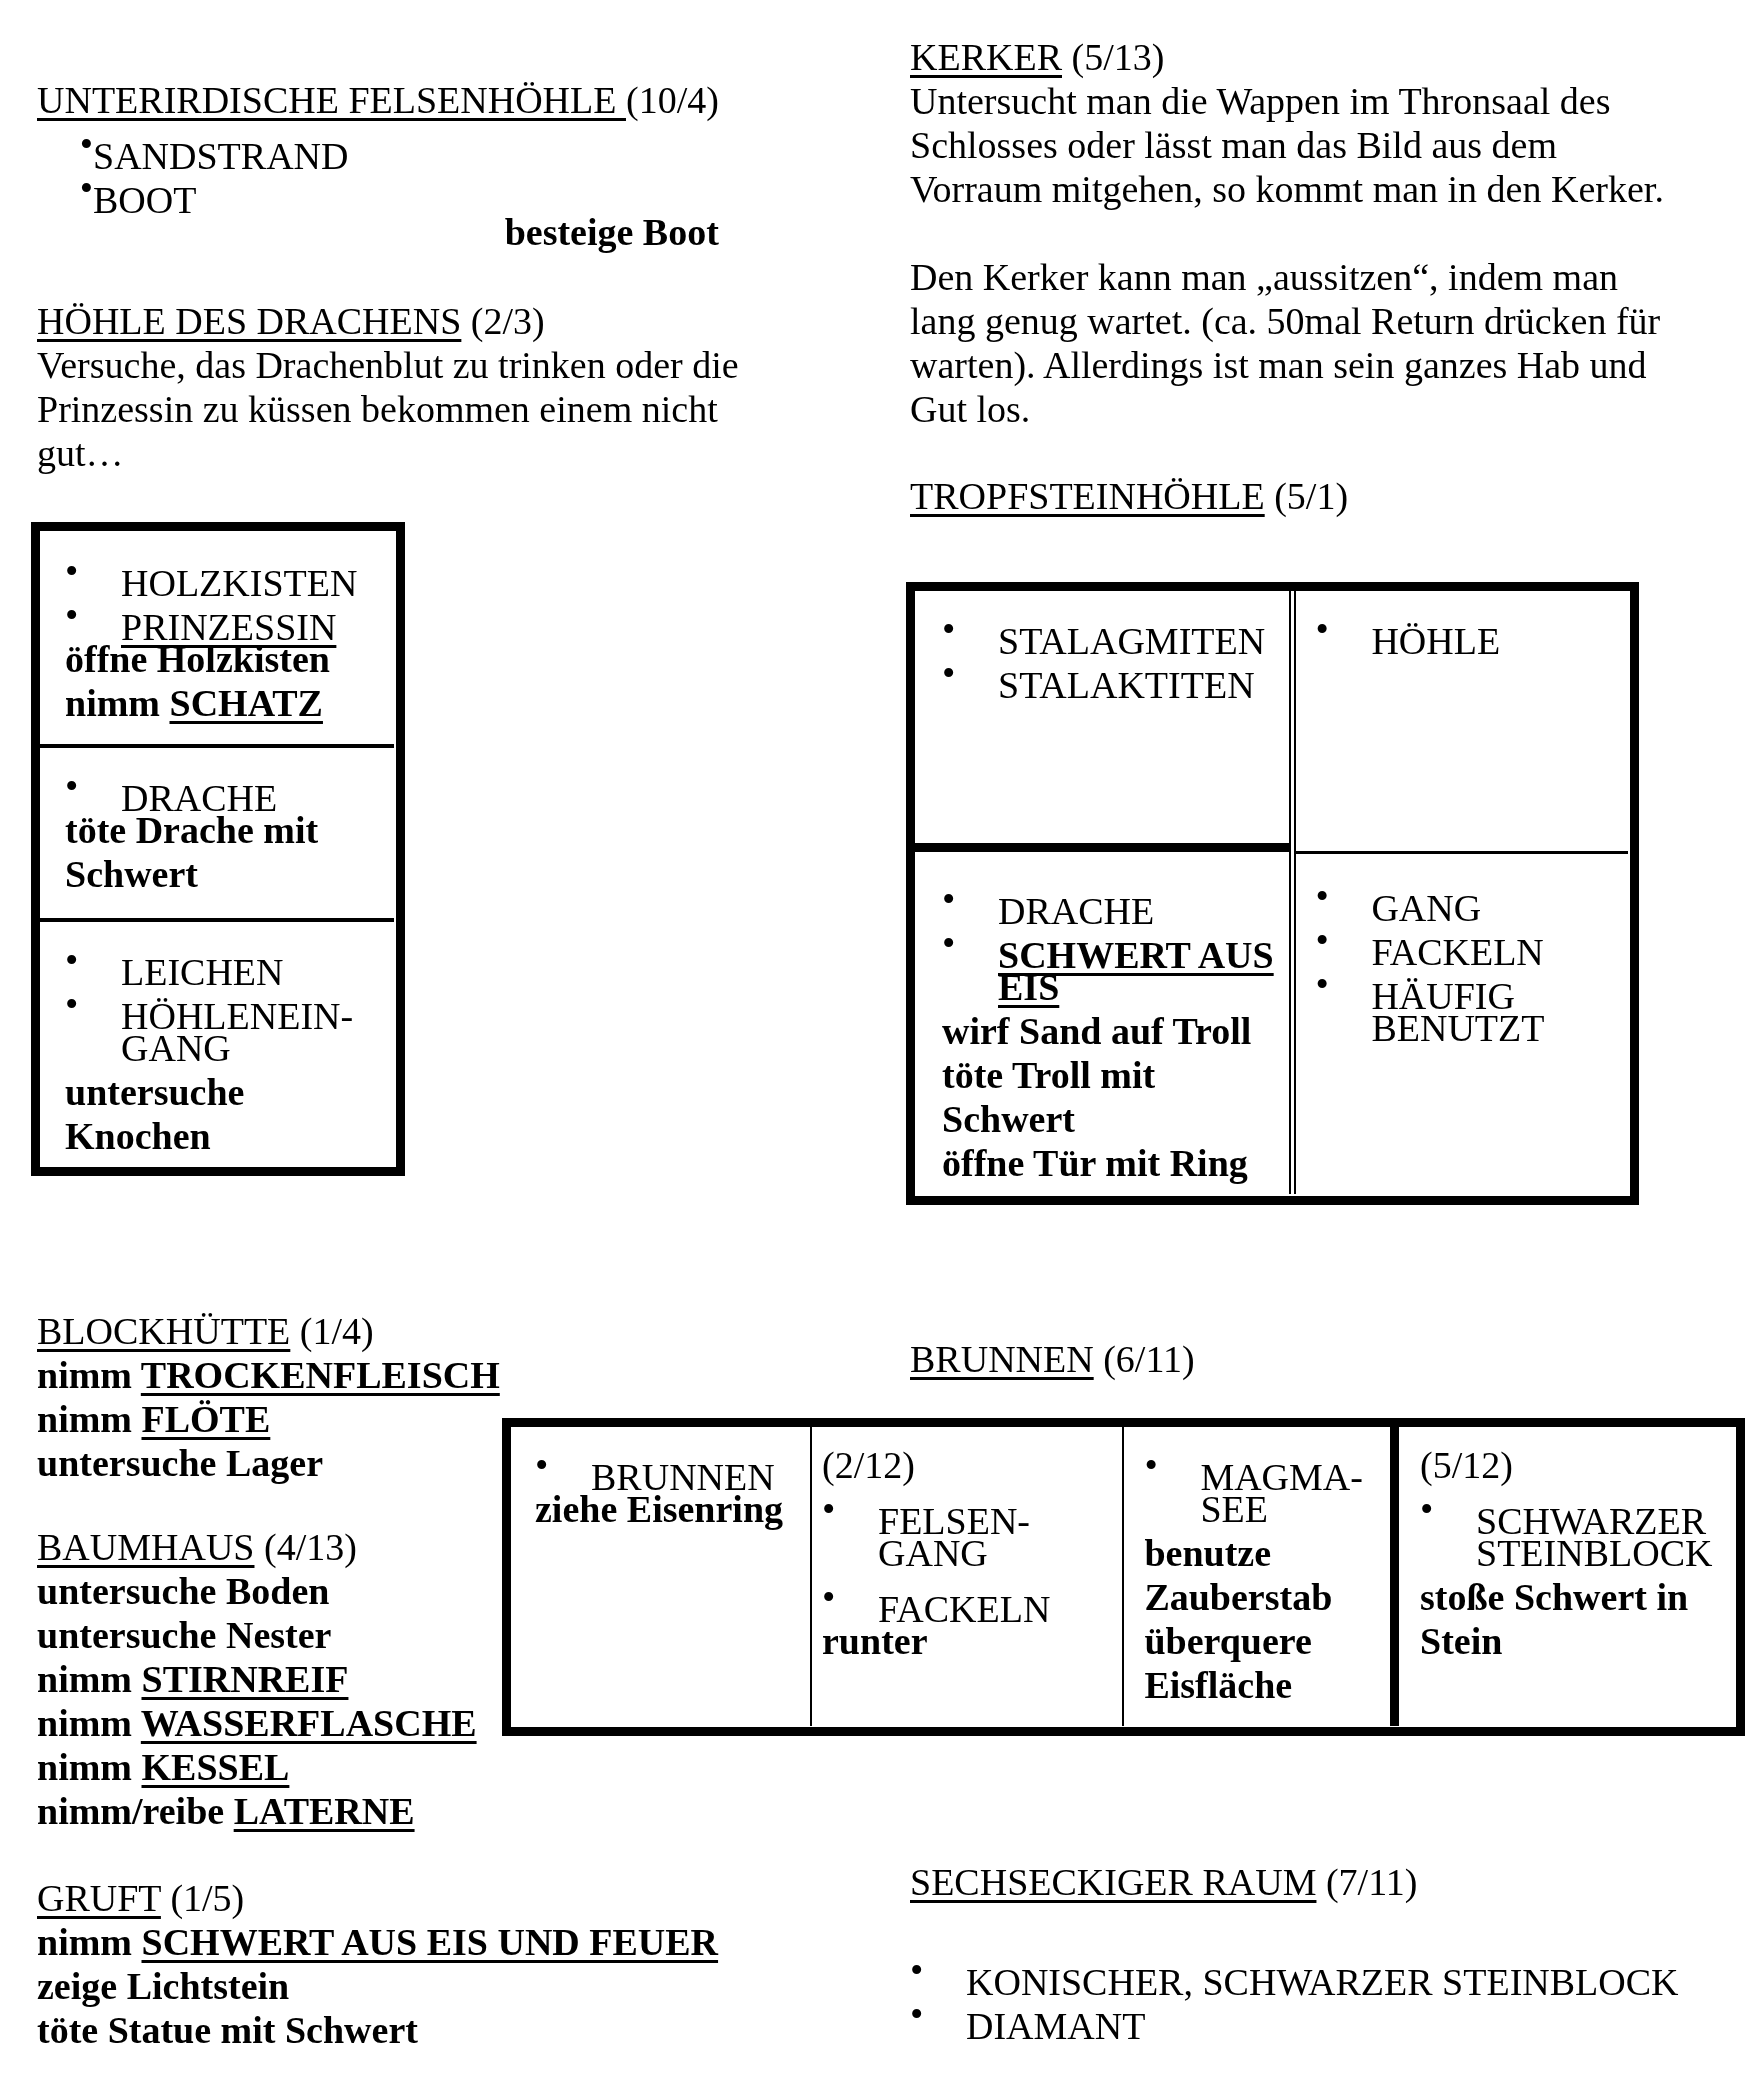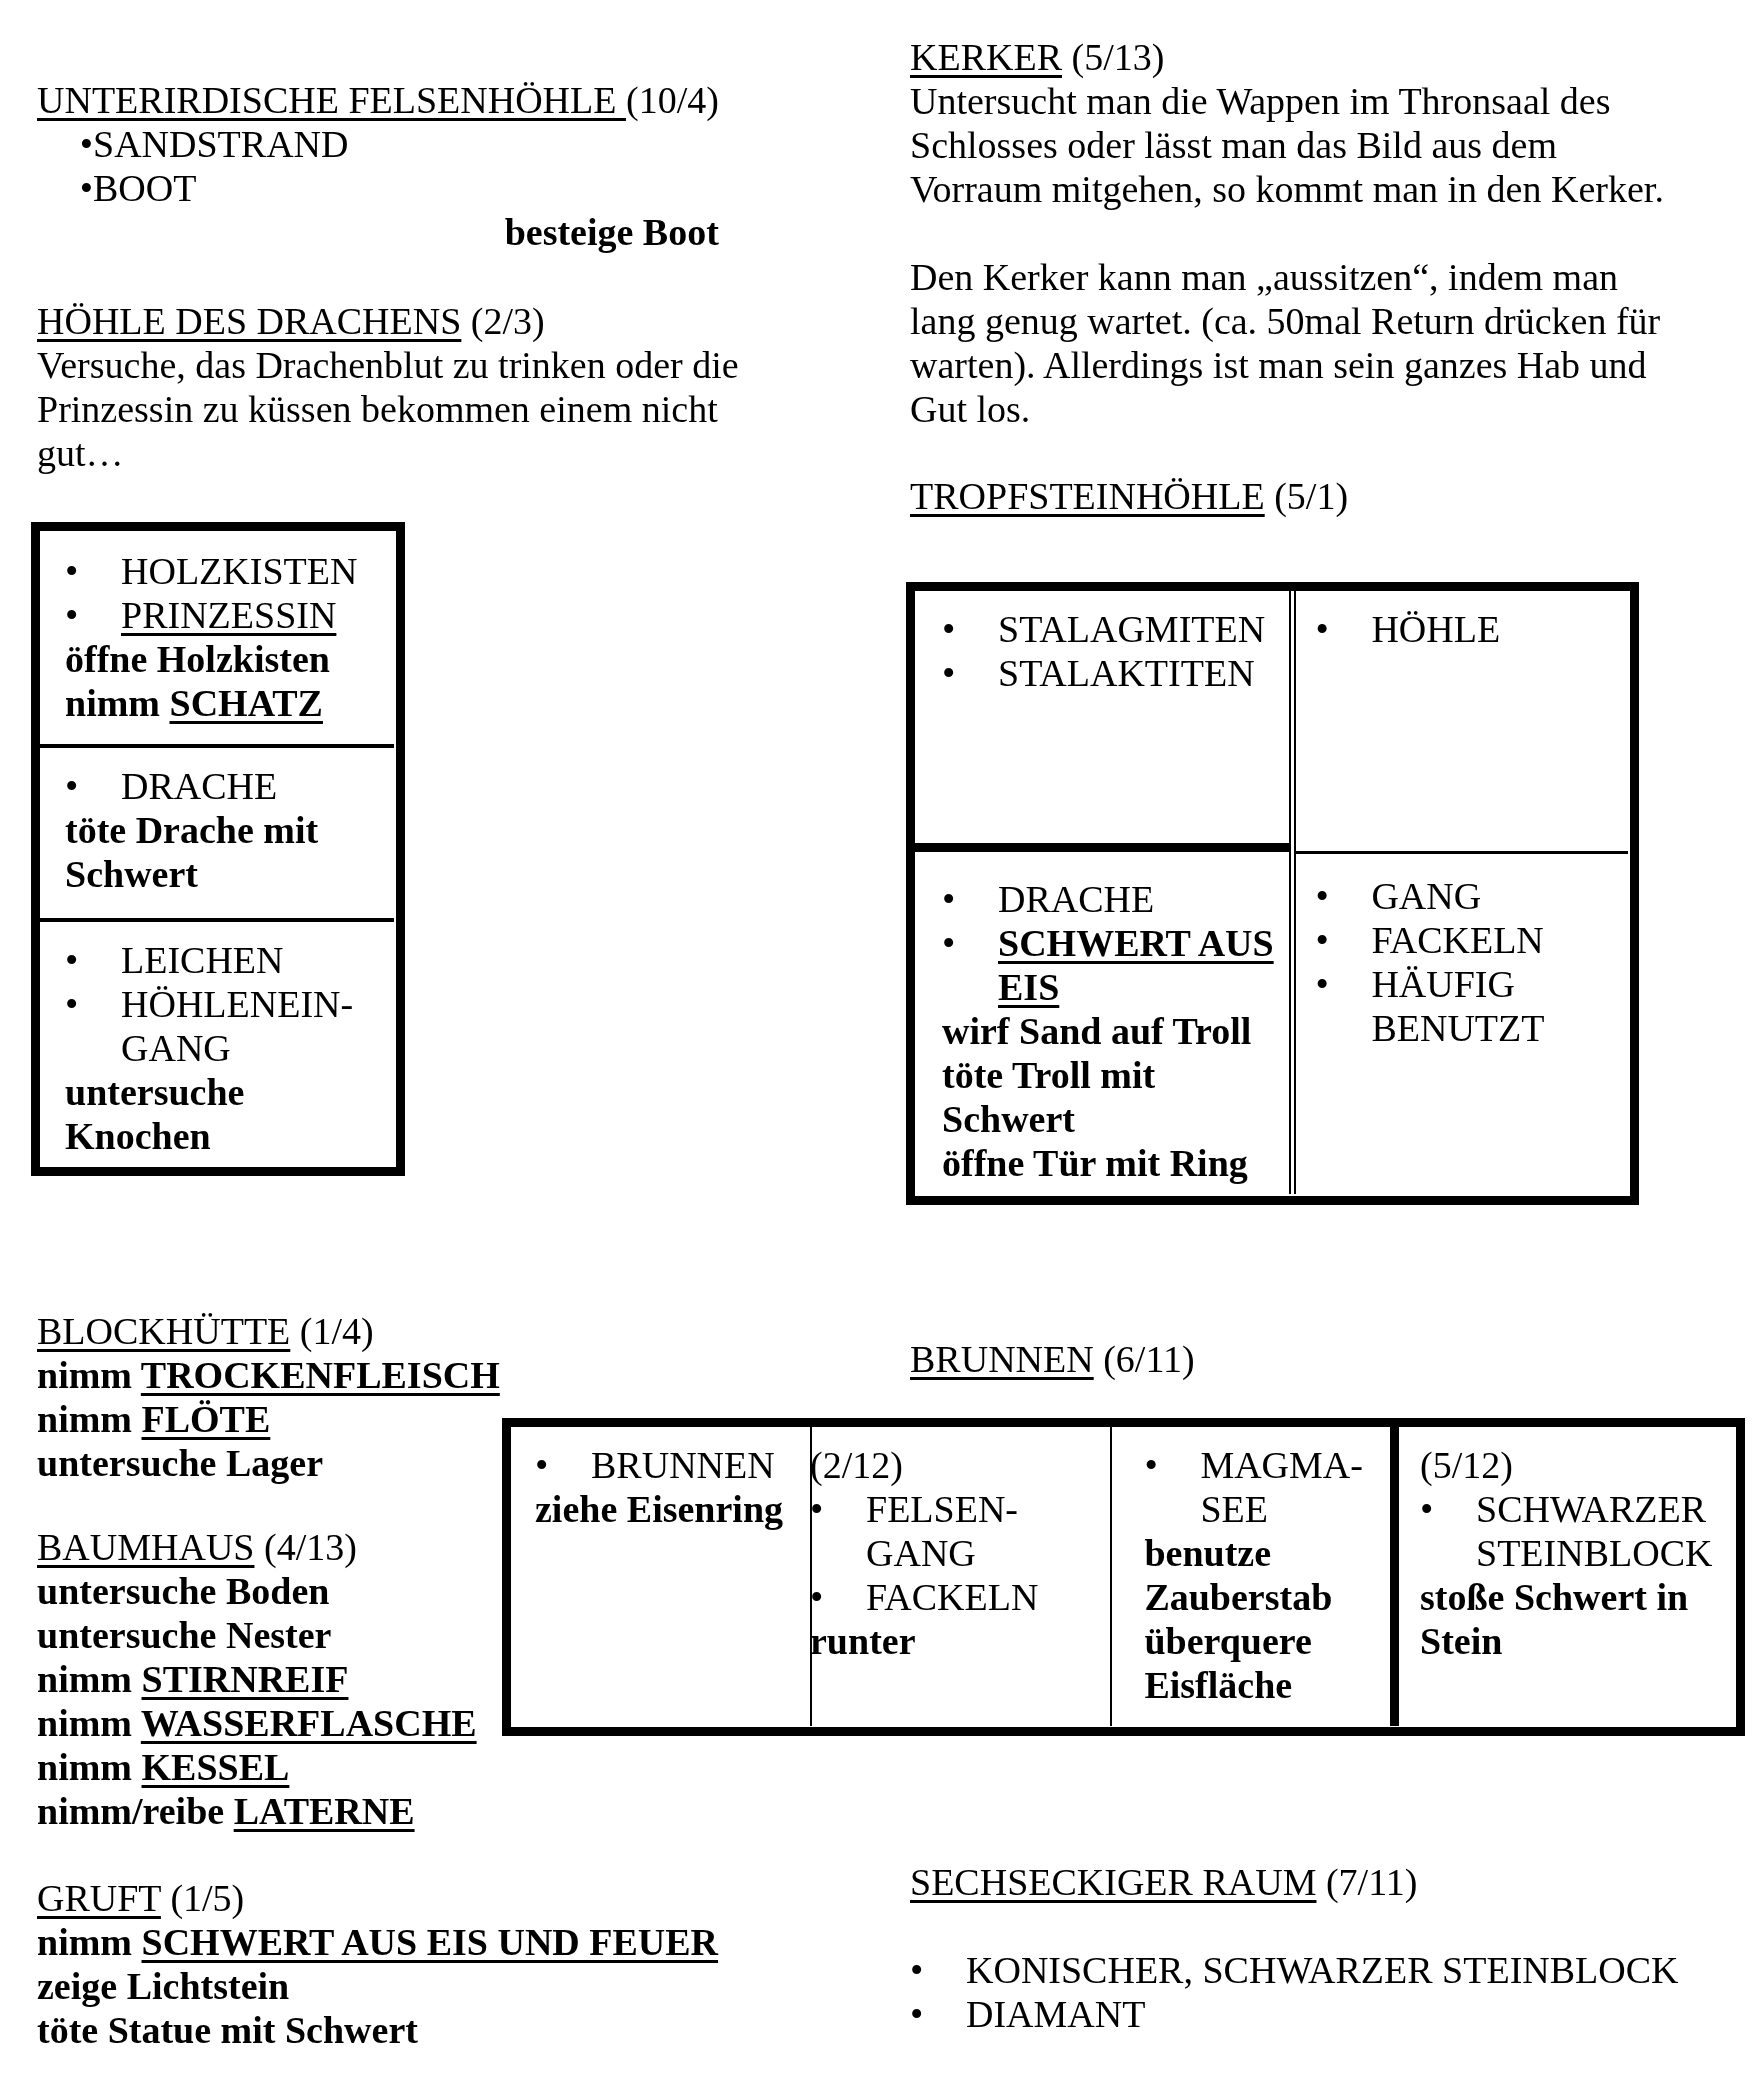--- a/index.html
+++ b/index.html
@@ -7,21 +7,21 @@
     width: 1758px; height: 2087px; position: relative; overflow: hidden;
     font-family: "Liberation Serif", "DejaVu Serif", serif;
     font-size: 38px; line-height: 44px; color: #000000;
   }
   .blk { position: absolute; }
   .line { white-space: nowrap; height: 44px; }
   .u { text-decoration: underline; text-decoration-thickness: 3px; text-underline-offset: 5.2px; }
   .b { font-weight: bold; }
   .bul { display: flex; }
   .bul .dot { width: 56px; flex: none; }
-  .bul .txt { white-space: nowrap; }
+  .bul .txt { white-space: nowrap; margin-top: 12px; }
   .cont { padding-left: 56px; white-space: nowrap; }
   .para { white-space: nowrap; }
   .gap { height: 44px; }
 
   
   .tbl { position: absolute; box-sizing: border-box; border: 9.7px solid #000; }
   .cell { position: absolute; box-sizing: border-box; padding: 19.4px 0 0 22.4px; }
 </style>
 </head>
 <body>
@@ -185,21 +185,21 @@
 <div class="tbl" style="left:502px; top:1418px; width:1243px; height:318px;">
 
   <div class="cell" style="left:0; top:0; width:301px; height:299px; border-right:2.2px solid #000; padding-left:24px; padding-top:16.4px;">
     <div class="line bul">
         <span class="dot">•</span>
         <span class="txt">BRUNNEN</span>
       </div>
     <div class="line b">ziehe Eisenring</div>
   </div>
 
-  <div class="cell" style="left:291px; top:0; width:310px; height:299px; border-right:2.2px solid #000; padding-left:8px; padding-top:16.4px;">
+  <div class="cell" style="left:303px; top:0; width:310px; height:299px; border-right:2.2px solid #000; padding-left:8px; padding-top:16.4px;">
     <div class="line">(2/12)</div>
     <div class="line bul">
         <span class="dot">•</span>
         <span class="txt">FELSEN-</span>
       </div>
     <div class="line cont">GANG</div>
     <div class="line bul">
         <span class="dot">•</span>
         <span class="txt">FACKELN</span>
       </div>

